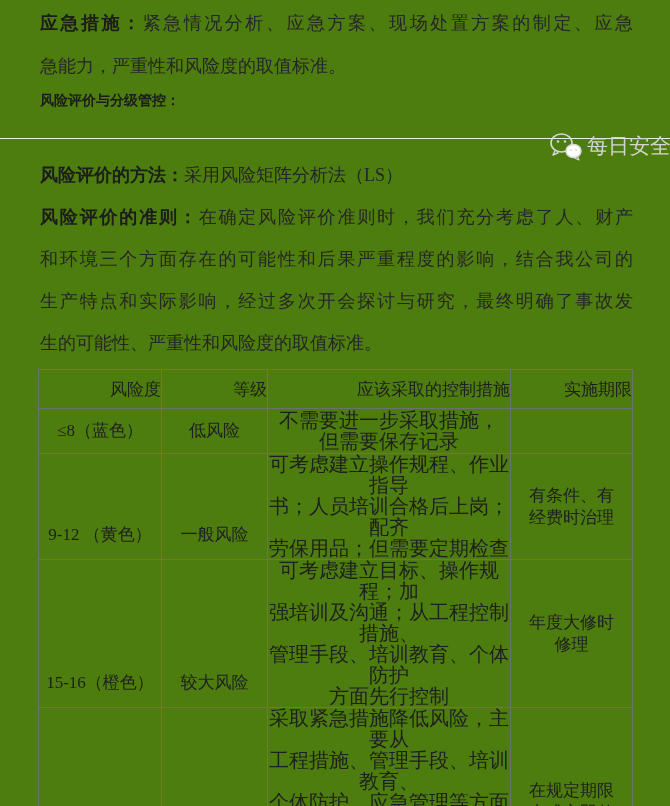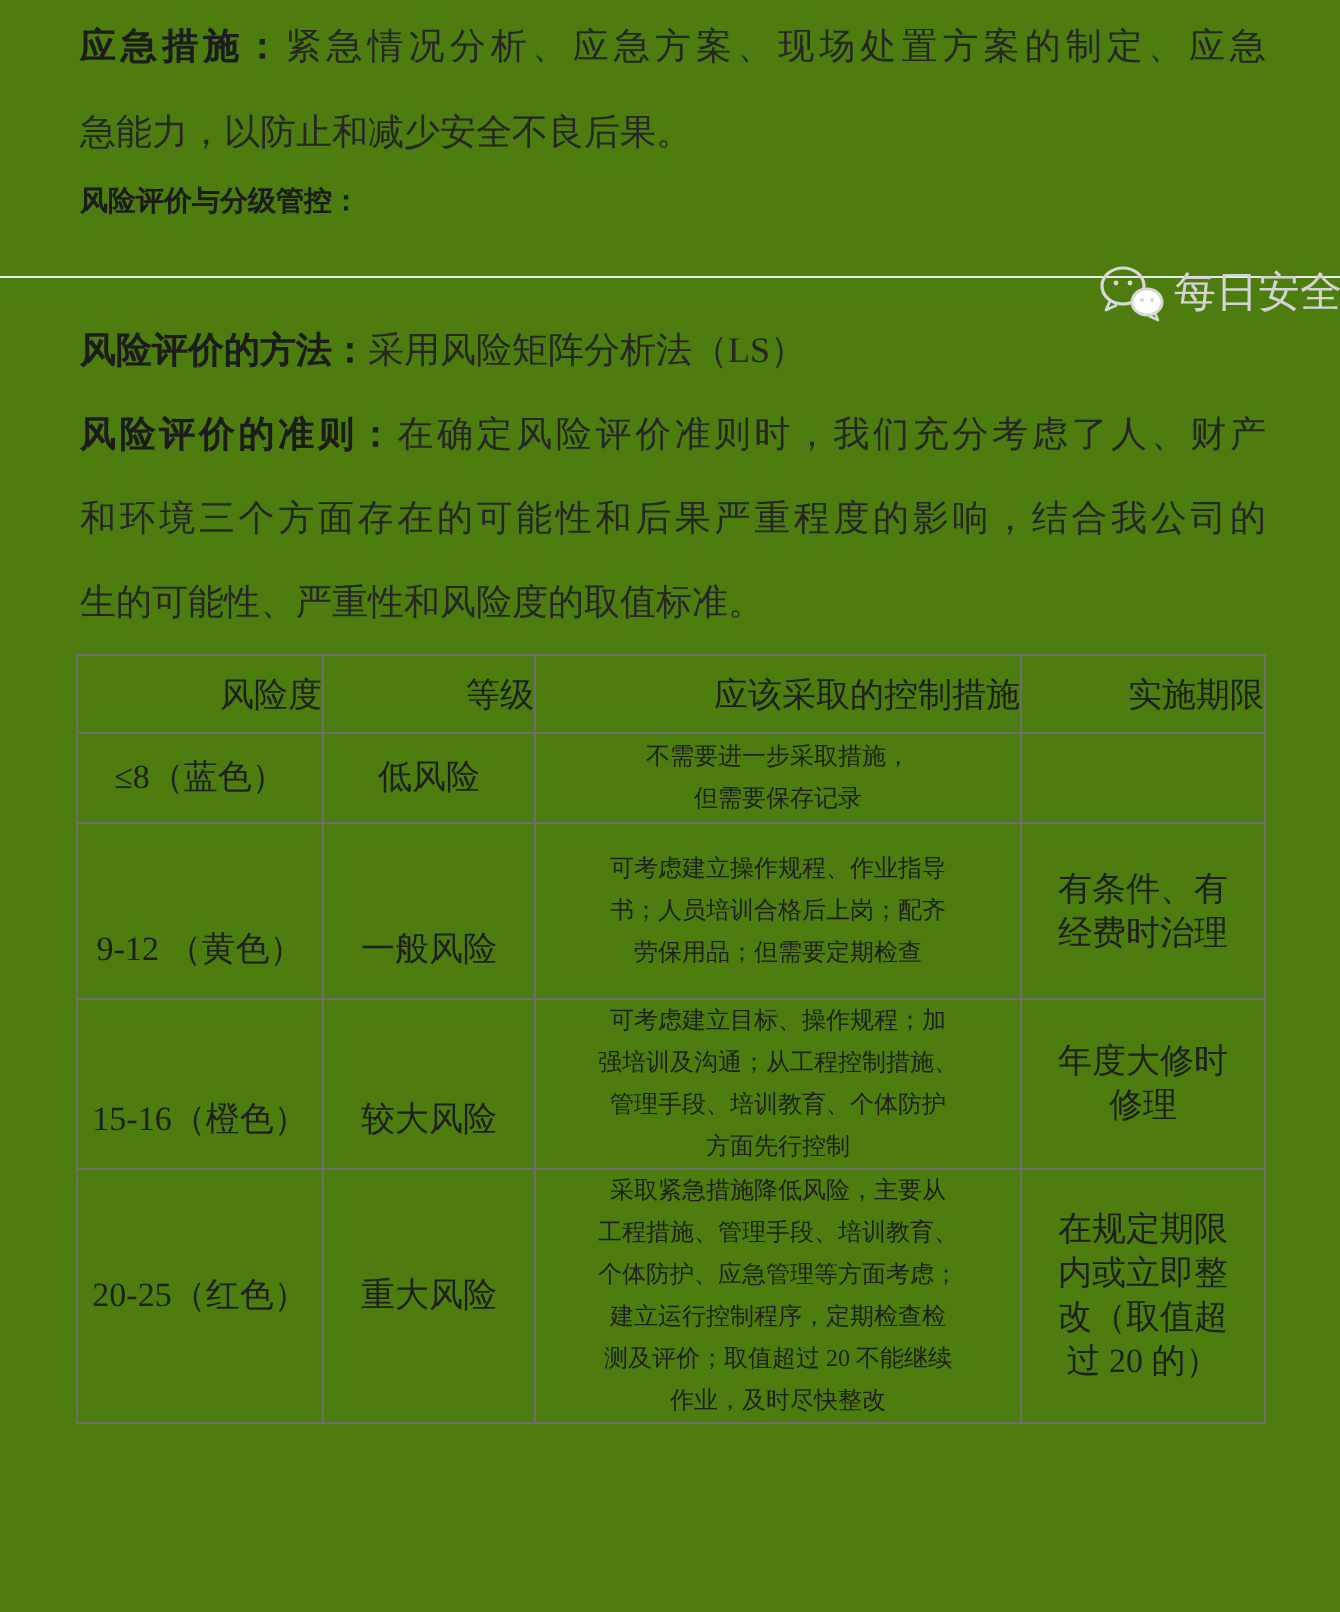--- a/index.html
+++ b/index.html
@@ -86,21 +86,21 @@
     vertical-align: middle;
     height: 38px;
   }
   .risk-table td { vertical-align: middle; }
   .c-risk, .c-level {
     font-size: 17px;
     text-align: center;
     line-height: 24px;
   }
   .c-measures {
-    font-size: 12px;
+    font-size: 20px;
     line-height: 21px;
     text-align: center;
     vertical-align: top;
     padding: 2px 4px;
     white-space: pre-line;
   }
   .c-deadline {
     font-size: 17px;
     line-height: 22px;
     text-align: center;
@@ -115,21 +115,21 @@
   tr.r2 .c-risk, tr.r2 .c-level { vertical-align: bottom; padding-bottom: 12px; }
   tr.r3 .c-risk, tr.r3 .c-level { vertical-align: bottom; padding-bottom: 12px; }
 </style>
 </head>
 <body>
 
 <div class="page">
 
   <div class="textblock" style="padding-top:2px">
     <div class="pline"><span class="boldlabel">应急措施：</span><span>紧急情况分析、应急方案、现场处置方案的制定、应急</span></div>
-    <div class="pline lastline">急能力，以防止和减少安全不良后果。</div>
+    <div class="pline lastline">急能力，严重性和风险度的取值标准。</div>
 
     <div class="heading-line"><span class="boldlabel">风险评价与分级管控：</span></div>
   </div>
 
   <div class="watermark">
     <span style="display:inline-block;line-height:0">
       <svg width="33" height="30" viewBox="0 0 33 30">
         <ellipse cx="12.5" cy="12" rx="10.5" ry="9" fill="none" stroke="#d8d8d8" stroke-width="1.6"></ellipse>
         <path d="M6,19.5 L4,24 L9.5,21.5" fill="none" stroke="#d8d8d8" stroke-width="1.4" stroke-linejoin="round"></path>
         <circle cx="9" cy="10.5" r="1.2" fill="#d8d8d8"></circle>
@@ -143,20 +143,21 @@
     <span>每日安全</span>
   </div>
 
   <div class="divider"></div>
 
   <div class="textblock sec2">
     <div class="pline2 lastline"><span class="boldlabel">风险评价的方法：</span><span>采用风险矩阵分析法（LS）</span></div>
 
     <div class="pline2"><span class="boldlabel">风险评价的准则：</span><span>在确定风险评价准则时，我们充分考虑了人、财产</span></div>
     <div class="pline2">和环境三个方面存在的可能性和后果严重程度的影响，结合我公司的</div>
+    <div class="pline2">生产特点和实际影响，经过多次开会探讨与研究，最终明确了事故发</div>
     <div class="pline2 lastline">生的可能性、严重性和风险度的取值标准。</div>
   </div>
 
   <table class="risk-table">
     <colgroup>
       <col style="width:123px">
         <col style="width:106px">
         <col style="width:243px">
         <col style="width:122px">
     </colgroup>

